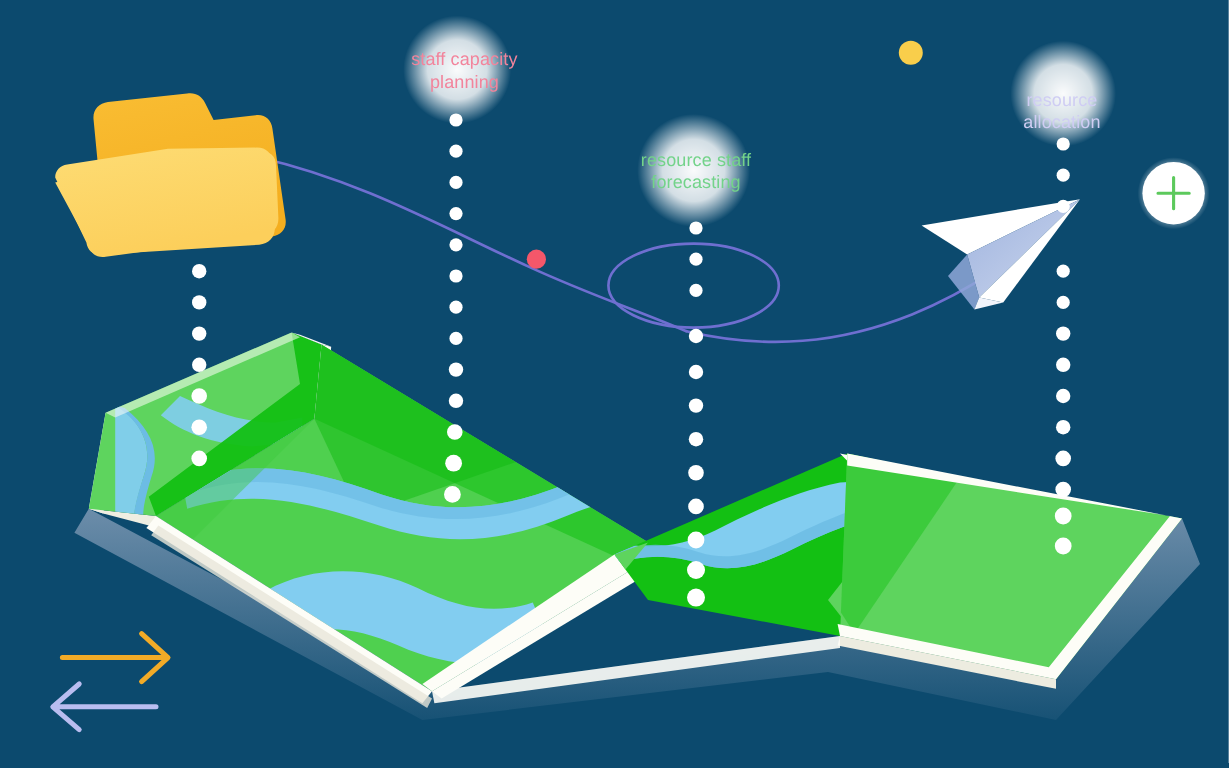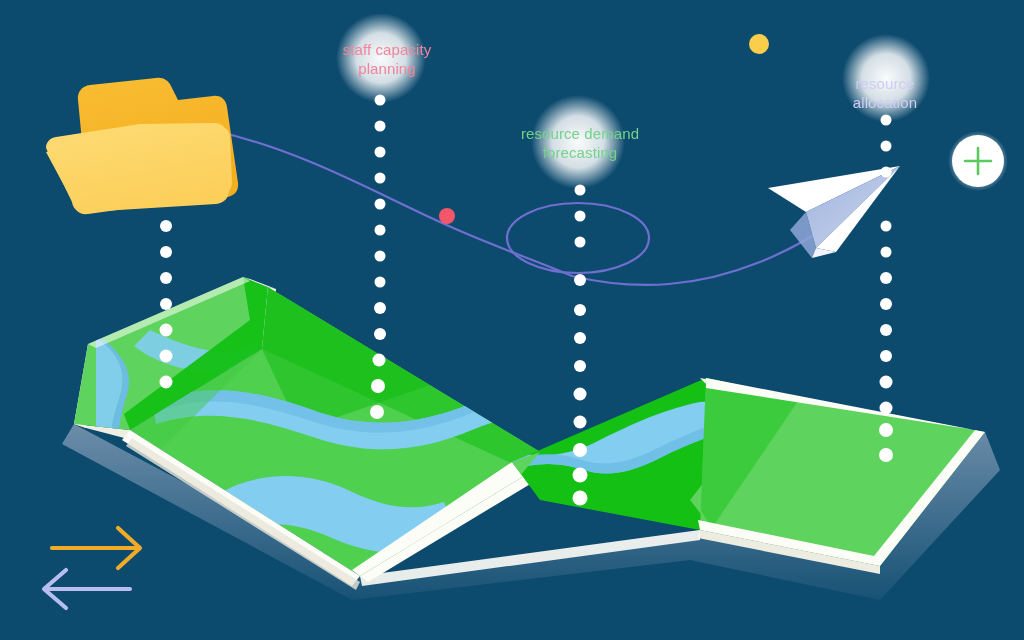--- a/index.html
+++ b/index.html
@@ -285,19 +285,19 @@
       <path d="M52,548 L138,548 M118,528 L140,548 L118,568" stroke="#f2ab27" stroke-width="4.2" fill="none" stroke-linecap="round" stroke-linejoin="round"></path>
     </g>
     <g>
       <path d="M130,589 L46,589 M66,570 L44,589 L66,608" stroke="#b9bdf0" stroke-width="4.2" fill="none" stroke-linecap="round" stroke-linejoin="round"></path>
     </g>
   </svg>
 
   <div class="label label-staff">staff capacity
 planning</div>
 
-  <div class="label label-demand">resource demand
+  <div class="label label-demand">resource staff
 forecasting</div>
 
   <div class="label label-alloc">resource
 allocation</div>
 
 </div>
 
 </body></html>

